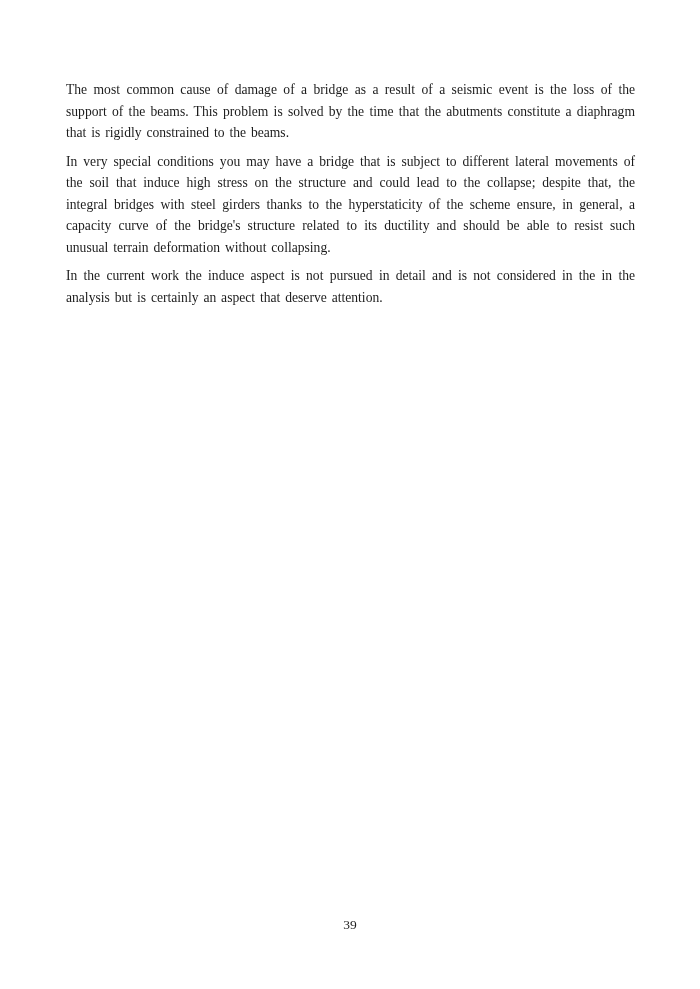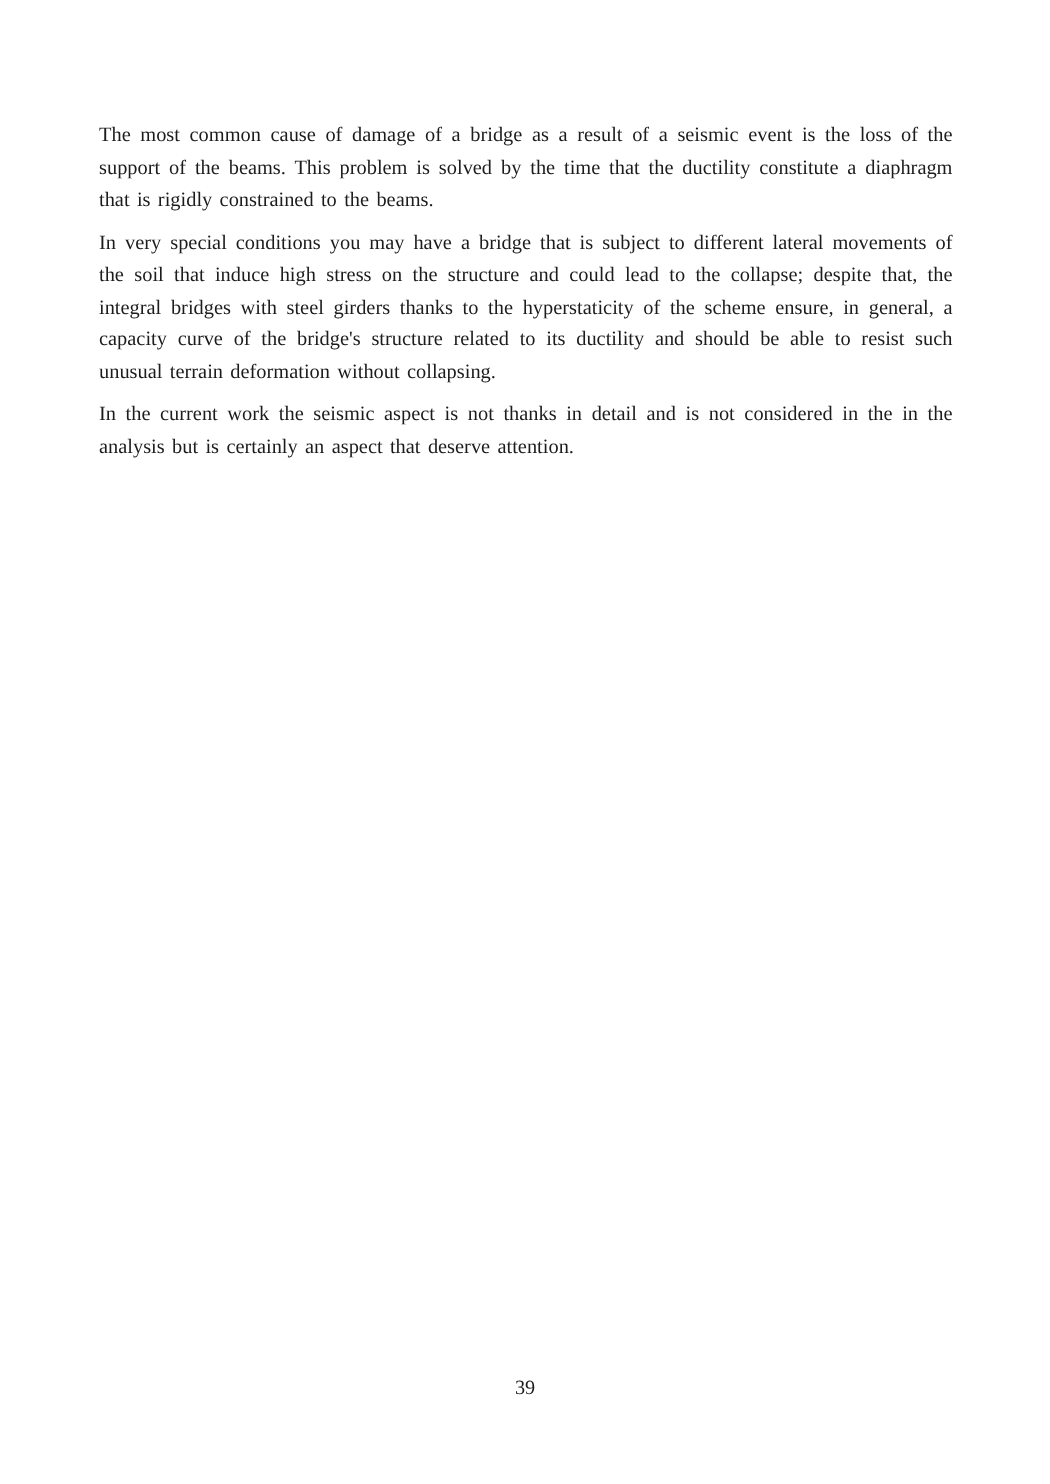--- a/index.html
+++ b/index.html
@@ -43,20 +43,20 @@
     font-size: 13.5px;
     line-height: 21px;
     color: #1c1c1c;
   }
 </style>
 </head>
 <body>
 
 <div class="page">
   <div class="content">
-    <p class="para">The most common cause of damage of a bridge as a result of a seismic event is the loss of the support of the beams. This problem is solved by the time that the ductility constitute a diaphragm that is rigidly constrained to the beams.</p>
+    <p class="para">The most common cause of damage of a bridge as a result of a seismic event is the loss of the support of the beams. This problem is solved by the time that the abutments constitute a diaphragm that is rigidly constrained to the beams.</p>
     <p class="para">In very special conditions you may have a bridge that is subject to different lateral movements of the soil that induce high stress on the structure and could lead to the collapse; despite that, the integral bridges with steel girders thanks to the hyperstaticity of the scheme ensure, in general, a capacity curve of the bridge's structure related to its ductility and should be able to resist such unusual terrain deformation without collapsing.</p>
-    <p class="para">In the current work the seismic aspect is not thanks in detail and is not considered in the in the analysis but is certainly an aspect that deserve attention.</p>
+    <p class="para">In the current work the induce aspect is not pursued in detail and is not considered in the in the analysis but is certainly an aspect that deserve attention.</p>
   </div>
   <div class="footer">
     <span class="pagenum">39</span>
   </div>
 </div>
 
 </body></html>

